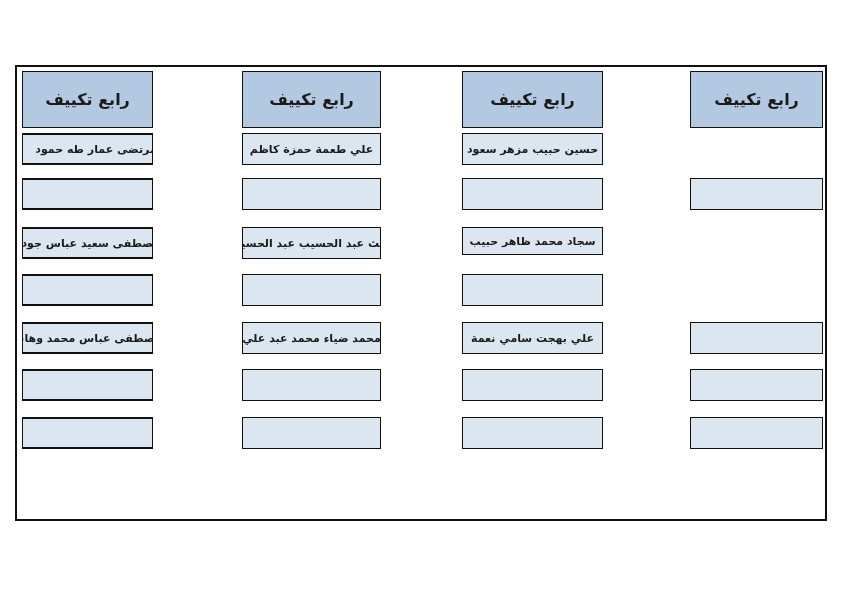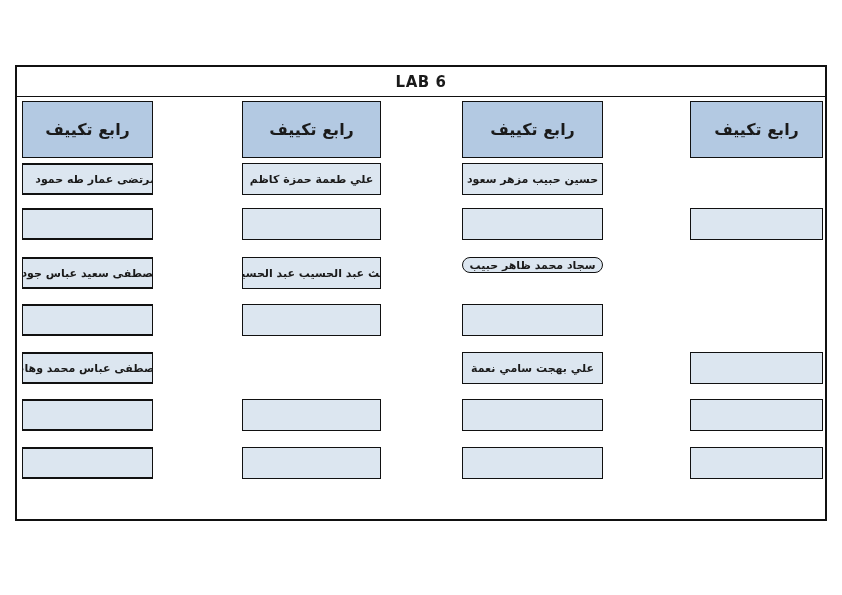--- a/index.html
+++ b/index.html
@@ -40,46 +40,46 @@
     font-size:11px;
     padding:0 3px;
   }
   .thick{border-width:2.5px 1.5px;}
 </style>
 </head>
 <body>
 
 <div class="sheet">
   <div class="table">
-    <div class="subtitle-row">LAB 6</div>
     <div class="body">
         <div class="col" style="left: 5px; width: 131px;">
           <div class="box hdr" style="top: 4px; height: 57px; background: rgb(179, 201, 226); border-color: rgb(17, 17, 17);">رابع تكييف</div>
           <div class="box cell thick" style="top: 66px; height: 32px; background: rgb(220, 230, 240); border-color: rgb(17, 17, 17); padding-left: 20px;">مرتضى عمار طه حمود</div>
           <div class="box cell thick" style="top: 111px; height: 32px; background: rgb(220, 230, 240); border-color: rgb(17, 17, 17);"></div>
           <div class="box cell thick" style="top: 160px; height: 32px; background: rgb(220, 230, 240); border-color: rgb(17, 17, 17);">مصطفى سعيد عباس جودة</div>
           <div class="box cell thick" style="top: 207px; height: 32px; background: rgb(220, 230, 240); border-color: rgb(17, 17, 17);"></div>
           <div class="box cell thick" style="top: 255px; height: 32px; background: rgb(220, 230, 240); border-color: rgb(17, 17, 17);">مصطفى عباس محمد وهاب</div>
           <div class="box cell thick" style="top: 302px; height: 32px; background: rgb(220, 230, 240); border-color: rgb(17, 17, 17);"></div>
           <div class="box cell thick" style="top: 350px; height: 32px; background: rgb(220, 230, 240); border-color: rgb(17, 17, 17);"></div>
         </div>
         <div class="col" style="left: 225px; width: 139px;">
           <div class="box hdr" style="top: 4px; height: 57px; background: rgb(179, 201, 226); border-color: rgb(17, 17, 17);">رابع تكييف</div>
           <div class="box cell" style="top: 66px; height: 32px; background: rgb(220, 230, 240); border-color: rgb(17, 17, 17);">علي طعمة حمزة كاظم</div>
           <div class="box cell" style="top: 111px; height: 32px; background: rgb(220, 230, 240); border-color: rgb(17, 17, 17);"></div>
           <div class="box cell" style="top: 160px; height: 32px; background: rgb(220, 230, 240); border-color: rgb(17, 17, 17);">غيث عبد الحسيب عبد الحسين</div>
           <div class="box cell" style="top: 207px; height: 32px; background: rgb(220, 230, 240); border-color: rgb(17, 17, 17);"></div>
+          <div class="box cell" style="top: 255px; height: 32px; background: rgb(220, 230, 240); border-color: rgb(17, 17, 17);">محمد ضياء محمد عبد علي</div>
           <div class="box cell" style="top: 302px; height: 32px; background: rgb(220, 230, 240); border-color: rgb(17, 17, 17);"></div>
           <div class="box cell" style="top: 350px; height: 32px; background: rgb(220, 230, 240); border-color: rgb(17, 17, 17);"></div>
         </div>
         <div class="col" style="left: 445px; width: 141px;">
           <div class="box hdr" style="top: 4px; height: 57px; background: rgb(179, 201, 226); border-color: rgb(17, 17, 17);">رابع تكييف</div>
           <div class="box cell" style="top: 66px; height: 32px; background: rgb(220, 230, 240); border-color: rgb(17, 17, 17);">حسين حبيب مزهر سعود</div>
           <div class="box cell" style="top: 111px; height: 32px; background: rgb(220, 230, 240); border-color: rgb(17, 17, 17);"></div>
-          <div class="box cell" style="top: 160px; height: 16px; background: rgb(220, 230, 240); border-color: rgb(17, 17, 17); border-radius: 12px;">سجاد محمد ظاهر حبيب</div>
+          <div class="box cell" style="top: 160px; height: 28px; background: rgb(220, 230, 240); border-color: rgb(17, 17, 17);">سجاد محمد ظاهر حبيب</div>
           <div class="box cell" style="top: 207px; height: 32px; background: rgb(220, 230, 240); border-color: rgb(17, 17, 17);"></div>
           <div class="box cell" style="top: 255px; height: 32px; background: rgb(220, 230, 240); border-color: rgb(17, 17, 17);">علي بهجت سامي نعمة</div>
           <div class="box cell" style="top: 302px; height: 32px; background: rgb(220, 230, 240); border-color: rgb(17, 17, 17);"></div>
           <div class="box cell" style="top: 350px; height: 32px; background: rgb(220, 230, 240); border-color: rgb(17, 17, 17);"></div>
         </div>
         <div class="col" style="left: 673px; width: 133px;">
           <div class="box hdr" style="top: 4px; height: 57px; background: rgb(179, 201, 226); border-color: rgb(17, 17, 17);">رابع تكييف</div>
           <div class="box cell" style="top: 111px; height: 32px; background: rgb(220, 230, 240); border-color: rgb(17, 17, 17);"></div>
           <div class="box cell" style="top: 255px; height: 32px; background: rgb(220, 230, 240); border-color: rgb(17, 17, 17);"></div>
           <div class="box cell" style="top: 302px; height: 32px; background: rgb(220, 230, 240); border-color: rgb(17, 17, 17);"></div>

